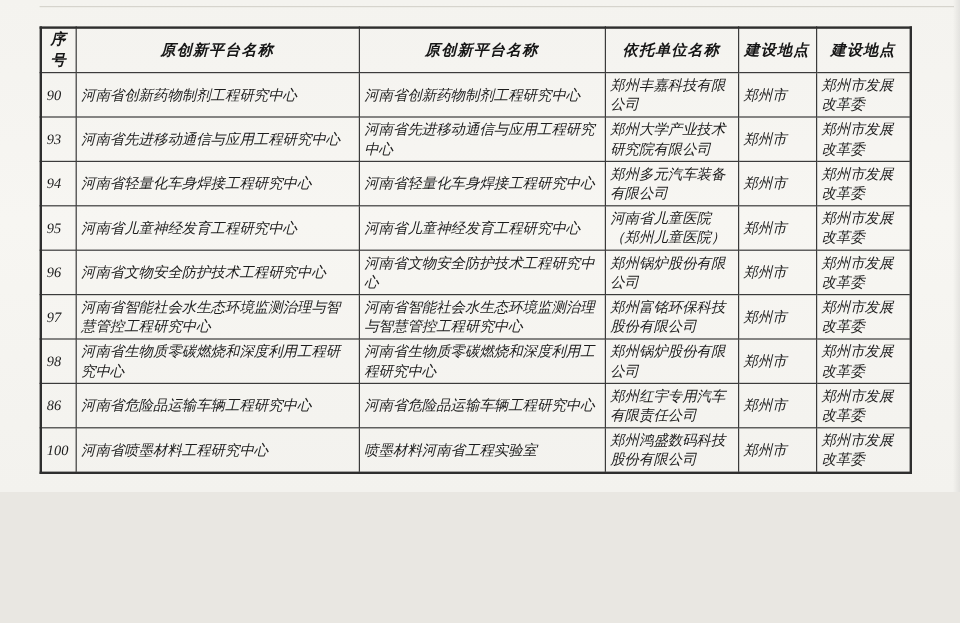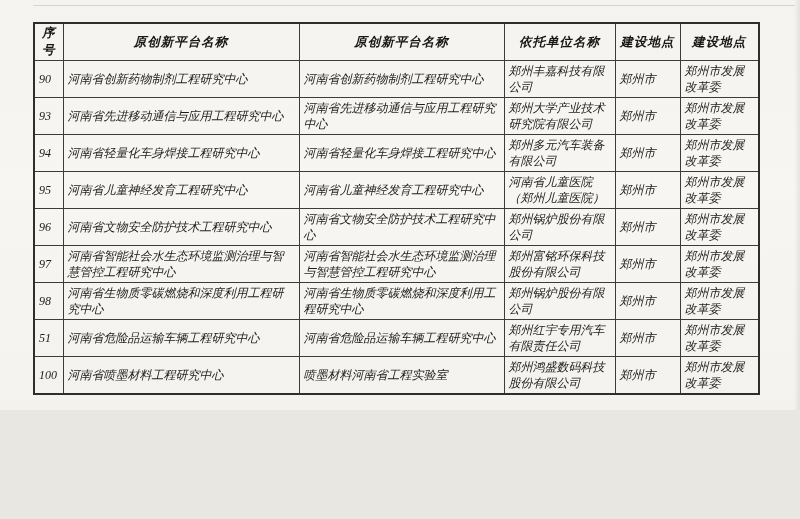--- a/index.html
+++ b/index.html
@@ -142,21 +142,21 @@
     </tr>
         <tr>
       <td class="c-no">98</td>
       <td class="c-platform">河南省生物质零碳燃烧和深度利用工程研究中心</td>
       <td class="c-original">河南省生物质零碳燃烧和深度利用工程研究中心</td>
       <td class="c-unit">郑州锅炉股份有限公司</td>
       <td class="c-loc">郑州市</td>
       <td class="c-auth">郑州市发展改革委</td>
     </tr>
         <tr>
-      <td class="c-no">51</td>
+      <td class="c-no">86</td>
       <td class="c-platform">河南省危险品运输车辆工程研究中心</td>
       <td class="c-original">河南省危险品运输车辆工程研究中心</td>
       <td class="c-unit">郑州红宇专用汽车有限责任公司</td>
       <td class="c-loc">郑州市</td>
       <td class="c-auth">郑州市发展改革委</td>
     </tr>
         <tr>
       <td class="c-no">100</td>
       <td class="c-platform">河南省喷墨材料工程研究中心</td>
       <td class="c-original">喷墨材料河南省工程实验室</td>

